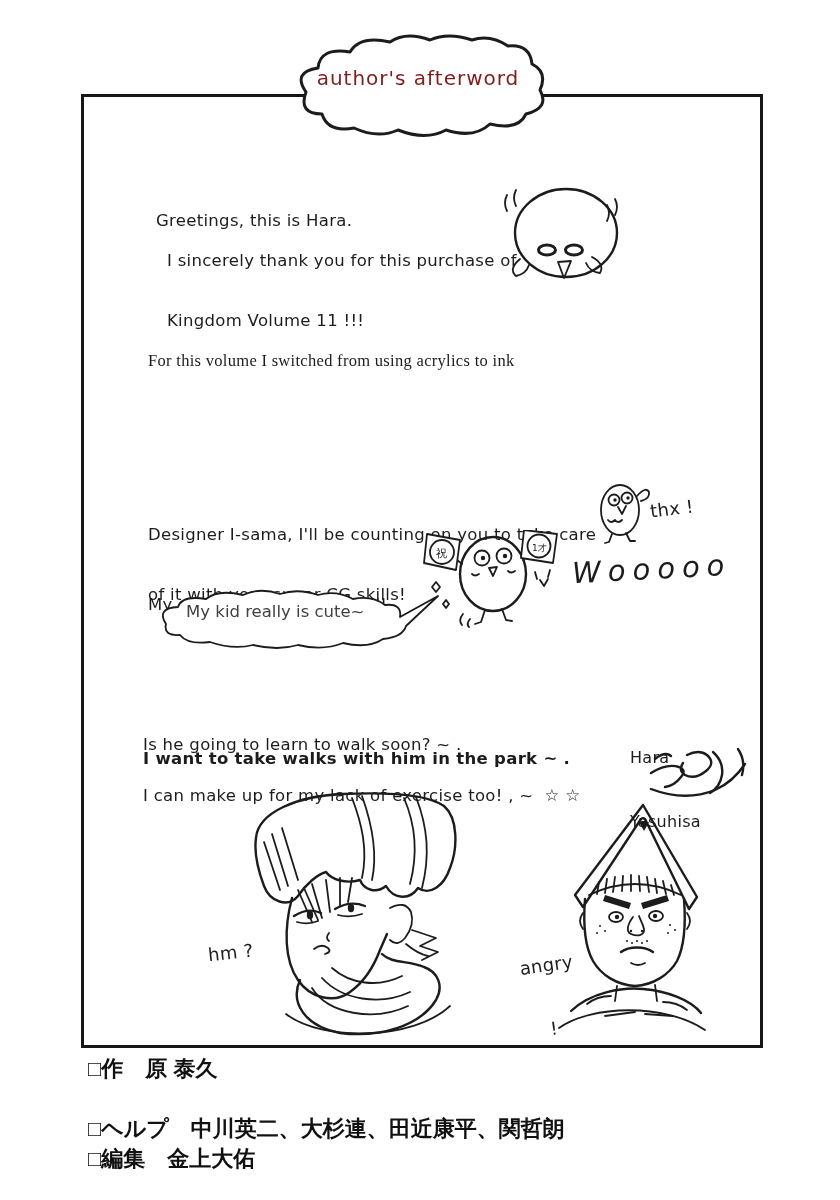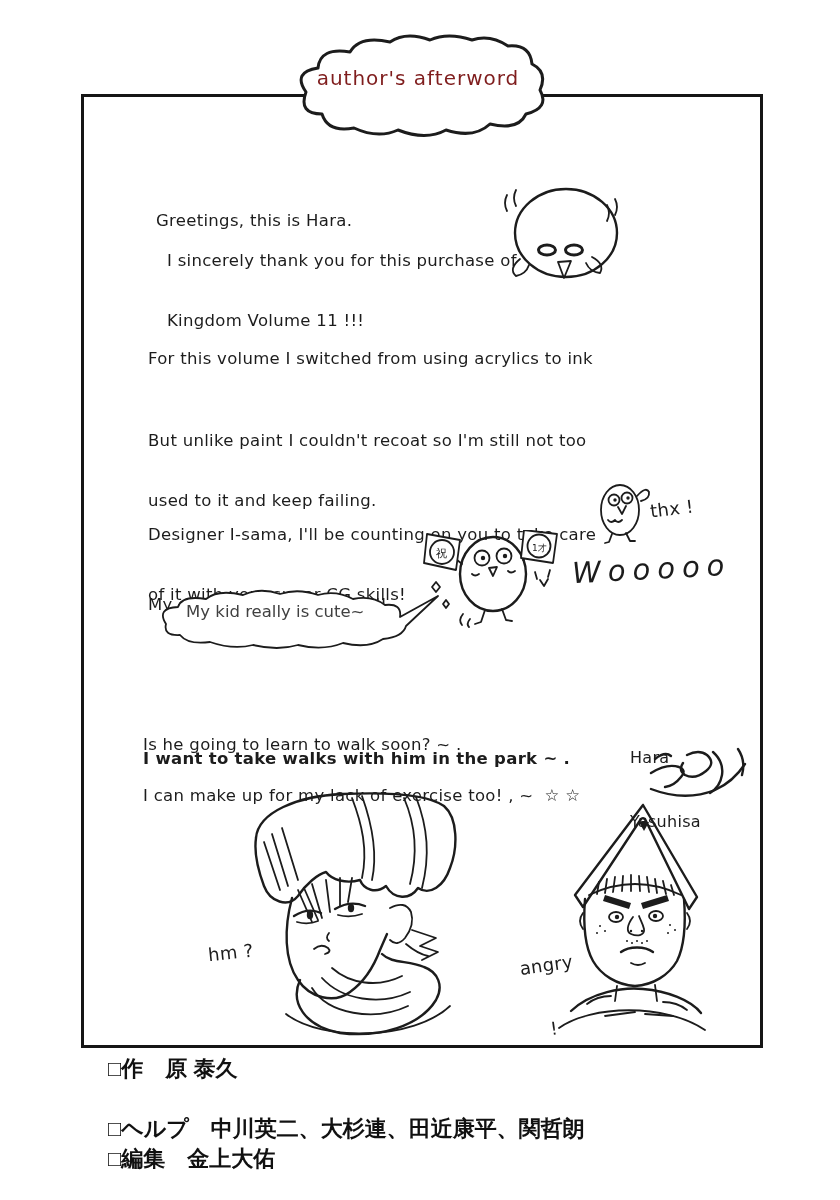--- a/index.html
+++ b/index.html
@@ -19,21 +19,21 @@
   svg{display:block;}
   .stroke{fill:none;stroke:#1c1c1c;stroke-width:2.4;stroke-linecap:round;stroke-linejoin:round;}
   .thin{stroke-width:1.8;}
   .thick{stroke-width:3;}
   .fillb{fill:#1c1c1c;stroke:none;}
   .whitefill{fill:#ffffff;}
   .note{font-size:18px;}
   .sig{font-size:16px;line-height:21px;}
   .credits-line{position:absolute;left:88px;white-space:pre;
        font-family:"Liberation Sans","DejaVu Sans",sans-serif;
-       font-weight:bold;font-size:22px;color:#111;margin-left:20px;}
+       font-weight:bold;font-size:22px;color:#111;}
   .woo{font-style:italic;font-size:29px;letter-spacing:7px;white-space:pre;}
   .flagtext{font-size:11px;font-family:"DejaVu Sans",sans-serif;fill:#1c1c1c;}
 </style>
 </head>
 <body>
 
 <div id="stage">
 
   <div class="box"></div>
 
@@ -62,28 +62,24 @@
       <ellipse class="stroke thick" cx="52" cy="65" rx="8.5" ry="5"></ellipse>
       <ellipse class="stroke thick" cx="79" cy="65" rx="8.5" ry="5"></ellipse>
       <path class="stroke thin whitefill" d="M 63,77 L 69,93 L 76,76 Z"></path>
       <path class="stroke thin" d="M 25,74 Q 13,84 21,91 Q 31,89 34,80"></path>
       <path class="stroke thin" d="M 97,72 Q 110,79 105,88 Q 95,87 91,78"></path>
       <path class="stroke thin" d="M 12,10 Q 8,18 12,26 M 21,5 Q 17,13 21,21"></path>
       <path class="stroke thin" d="M 112,20 Q 116,28 112,36 M 120,14 Q 124,22 120,30"></path>
     </svg>
   </div>
 
-  <div class="abs hand" style="left:148px;top:310px;">
+  <div class="abs hand" style="left:148px;top:310px;font-family:Liberation Serif, serif;">
     <div class="pline">For this volume I switched from using acrylics to ink</div>
   </div>
 
-  <div class="abs hand" style="left:148px;top:392px;">
-    <div class="pline">But unlike paint I couldn't recoat so I'm still not too</div>
-    <div class="pline">used to it and keep failing.</div>
-  </div>
 
   <div class="abs hand" style="left:148px;top:486px;">
     <div class="pline">Designer I-sama, I'll be counting on you to take care</div>
     <div class="pline">of it with your super CG skills!</div>
   </div>
 
   <div class="abs" style="left:596px;top:480px;">
     <svg width="58" height="68" viewBox="0 0 58 68">
       <ellipse class="stroke thin" cx="24" cy="30" rx="19" ry="25"></ellipse>
       <circle class="stroke thin" cx="18" cy="20" r="5.5"></circle>

